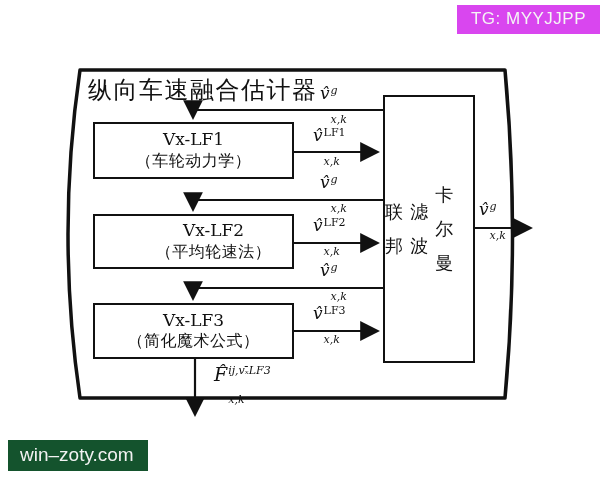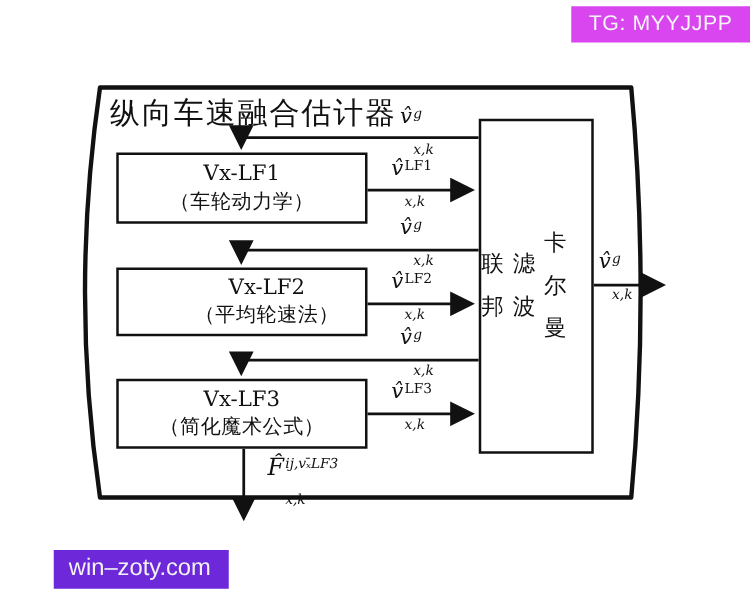--- a/index.html
+++ b/index.html
@@ -1,23 +1,23 @@
 <!DOCTYPE html>
 <html><head>
 <meta charset="utf-8">
 <style>
   html,body{margin:0;padding:0;}
   body{width:600px;height:480px;position:relative;background:#ffffff;overflow:hidden;
        font-family:"DejaVu Serif", serif;}
   .badge{position:absolute;top:5px;right:0;background:#d946ef;color:#f5f5f5;
          font-family:"Liberation Sans", sans-serif;font-size:17px;
          padding:4px 14px 5px 14px;letter-spacing:0.5px;}
-  .watermark{position:absolute;top:440px;left:8px;background:#6d28d9;color:#f2f2f2;
+  .watermark{position:absolute;top:440px;left:8px;background:#14532d;color:#f2f2f2;
          font-family:"Liberation Sans", sans-serif;font-size:19px;
-         padding:4px 14px 5px 12px;margin-left:35px;}
+         padding:4px 14px 5px 12px;}
   svg.wires{position:absolute;left:0;top:0;}
   .title{position:absolute;left:88px;top:74px;font-size:24px;color:#111;
          letter-spacing:1.5px;}
   .pbox{position:absolute;border:2.5px solid #111;background:#fff;color:#111;
         display:flex;flex-direction:column;justify-content:center;align-items:center;
         text-align:center;box-sizing:border-box;}
   .pbox-l1{font-size:17px;line-height:1.25;}
   .pbox-l2{font-size:16px;line-height:1.3;letter-spacing:0.5px;}
   .kbox{position:absolute;left:383px;top:95px;width:92px;height:268px;
         border:2.5px solid #111;background:#fff;color:#111;box-sizing:border-box;

